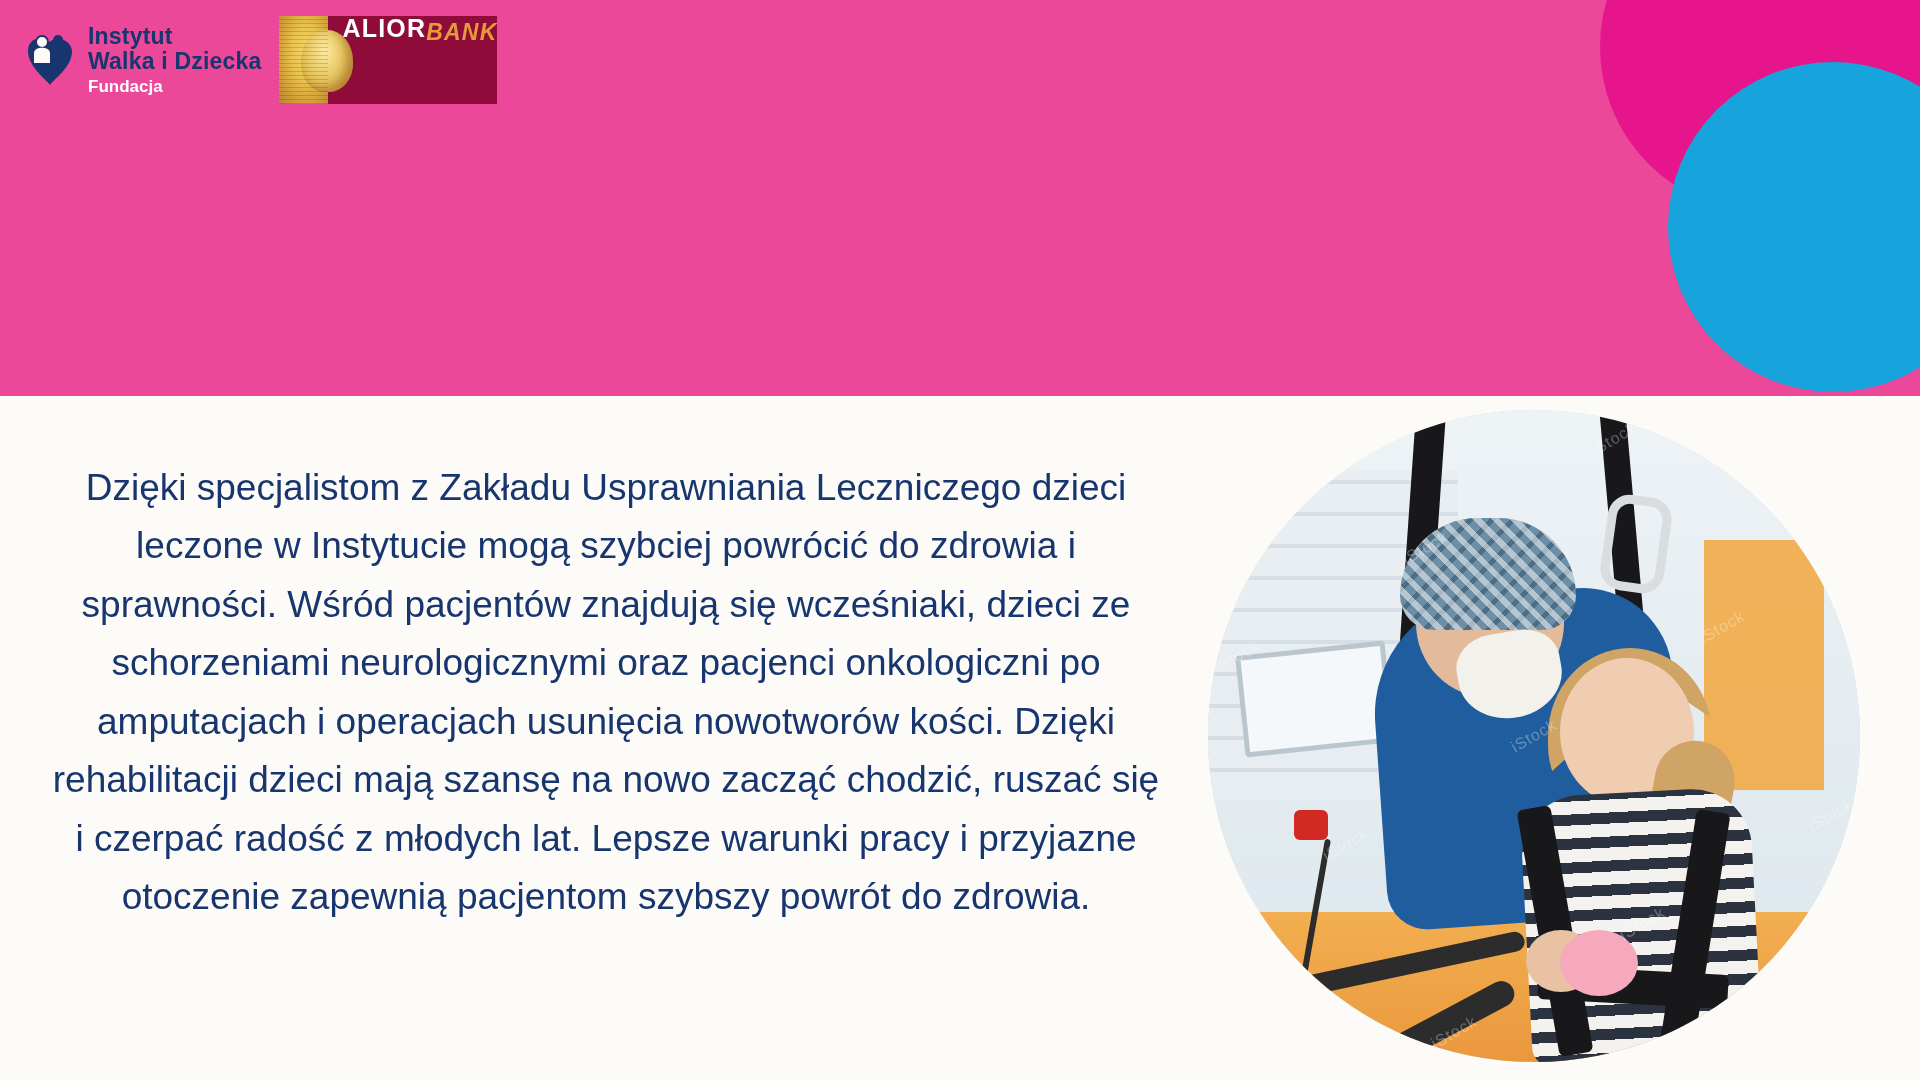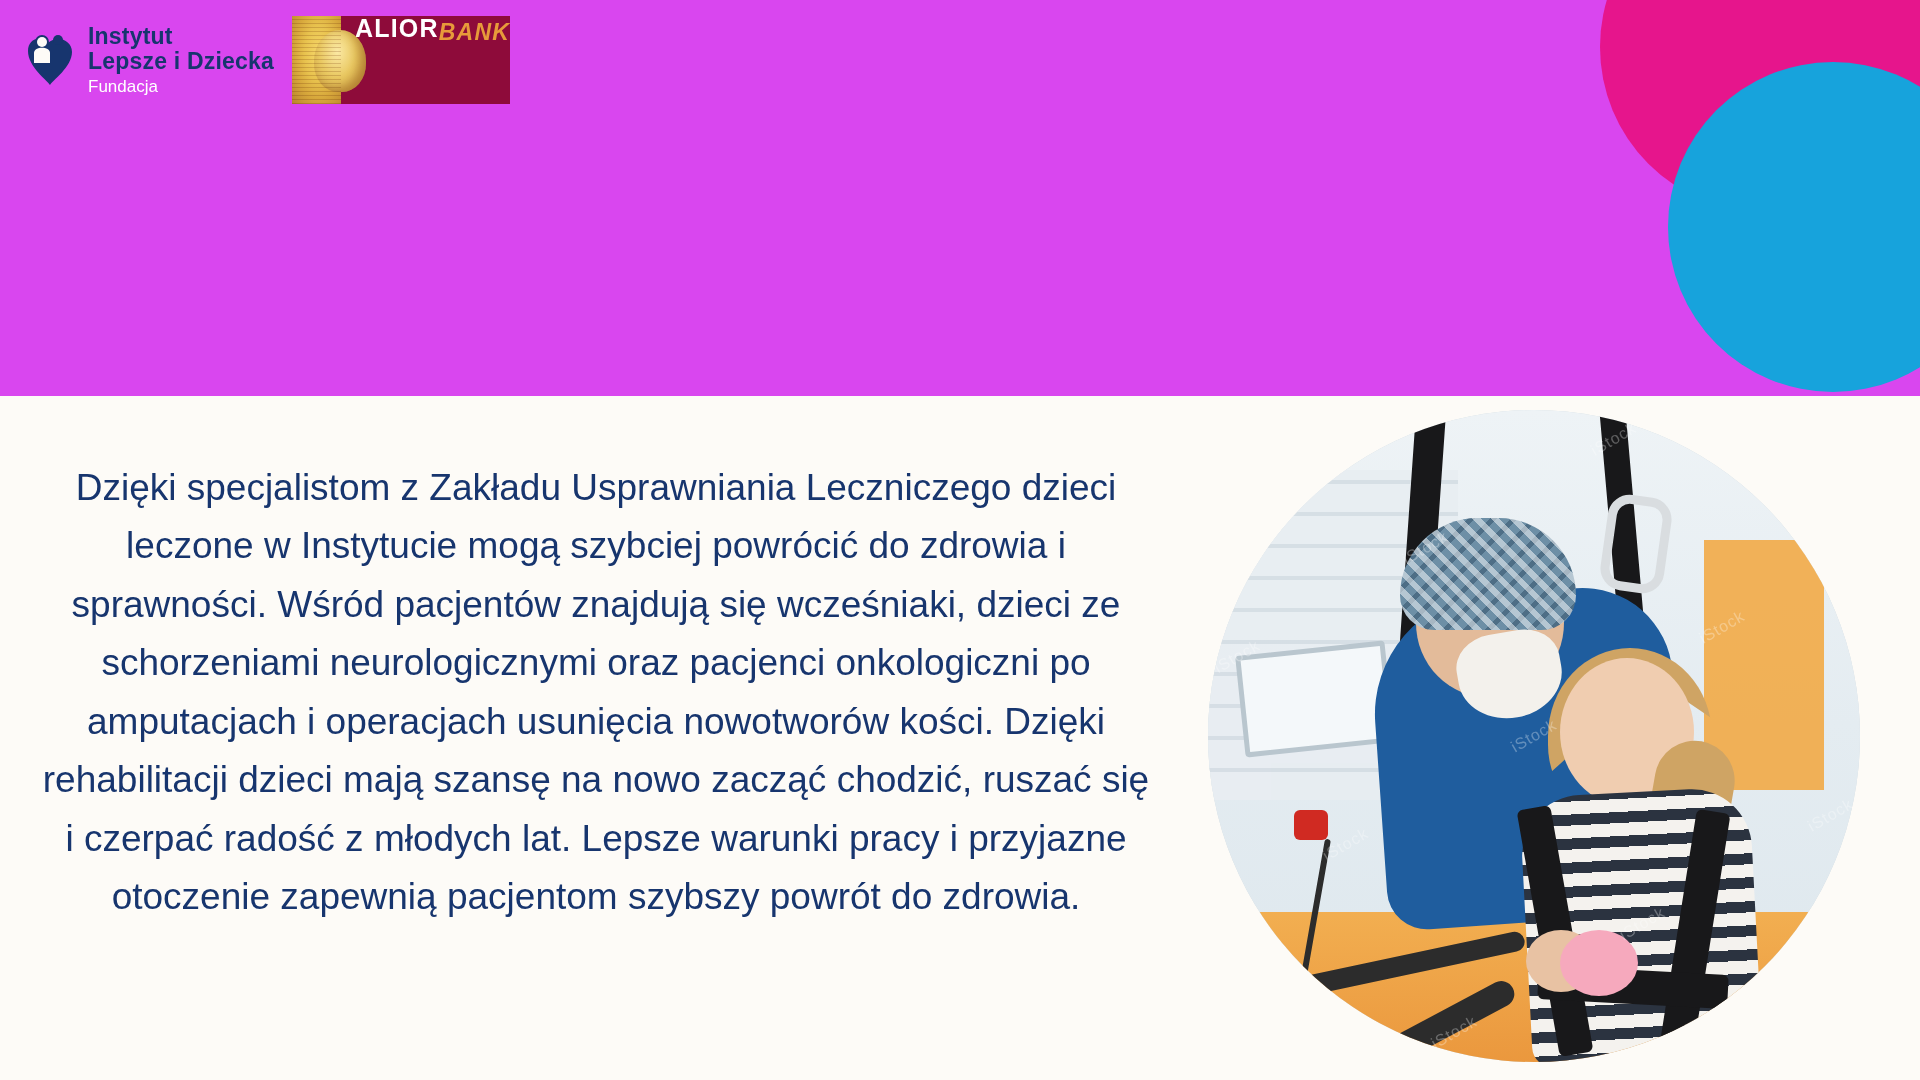--- a/index.html
+++ b/index.html
@@ -20,21 +20,21 @@
     overflow: hidden;
   }
 
   
   .header {
     position: absolute;
     left: 0;
     top: 0;
     width: 1920px;
     height: 396px;
-    background: #d946ef;
+    background: #ec4899;
     overflow: hidden;
   }
 
   
   .deco-magenta {
     position: absolute;
     right: -10px;
     top: -118px;
     width: 330px;
     height: 330px;
@@ -76,21 +76,21 @@
     line-height: 1.12;
     color: #17356e;
   }
   .imd-line1, .imd-line2 {
     font-size: 23px;
     font-weight: bold;
     letter-spacing: .2px;
   }
   .imd-line3 {
     font-size: 17px;
-    font-weight: normal;
+    font-weight: bold;
     color: #ffffff;
     margin-top: 2px;
   }
 
   .alior-logo {
     width: 218px;
     height: 88px;
     display: flex;
     background: #8e0b3a;
     position: relative;
@@ -164,21 +164,21 @@
     position: absolute;
     left: 0;
     top: 396px;
     width: 1920px;
     height: 684px;
     background: #fdfbf7;
   }
 
   .body-text {
     position: absolute;
-    left: 36px;
+    left: 46px;
     top: 26px;
     width: 1120px;
     color: #17356e;
     font-size: 37px;
     line-height: 1.58;
     text-align: center;
   }
 
   .photo-wrap {
     position: absolute;
@@ -419,21 +419,21 @@
           <svg width="56" height="62" viewBox="0 0 56 62" aria-hidden="true">
             <path d="M6 22 C6 10, 18 6, 26 14 C34 6, 50 10, 50 23 C50 38, 30 52, 28 56 C26 52, 6 38, 6 22 Z" fill="#17356e"></path>
             <circle cx="20" cy="13" r="7" fill="#17356e"></circle>
             <circle cx="36" cy="11" r="5" fill="#17356e"></circle>
             <path d="M12 24 C12 17, 28 17, 28 24 L28 34 L12 34 Z" fill="#fdfbf7"></path>
             <circle cx="20" cy="13" r="5" fill="#fdfbf7"></circle>
           </svg>
         </div>
         <div class="imd-text">
           <div class="imd-line1">Instytut</div>
-          <div class="imd-line2">Lepsze i Dziecka</div>
+          <div class="imd-line2">Walka i Dziecka</div>
           <div class="imd-line3">Fundacja</div>
         </div>
       </div>
 
       <div class="alior-logo">
         <div class="alior-face">
           <div class="head"></div>
         </div>
         <div class="alior-words">
           <div class="alior-top">ALIOR</div>

